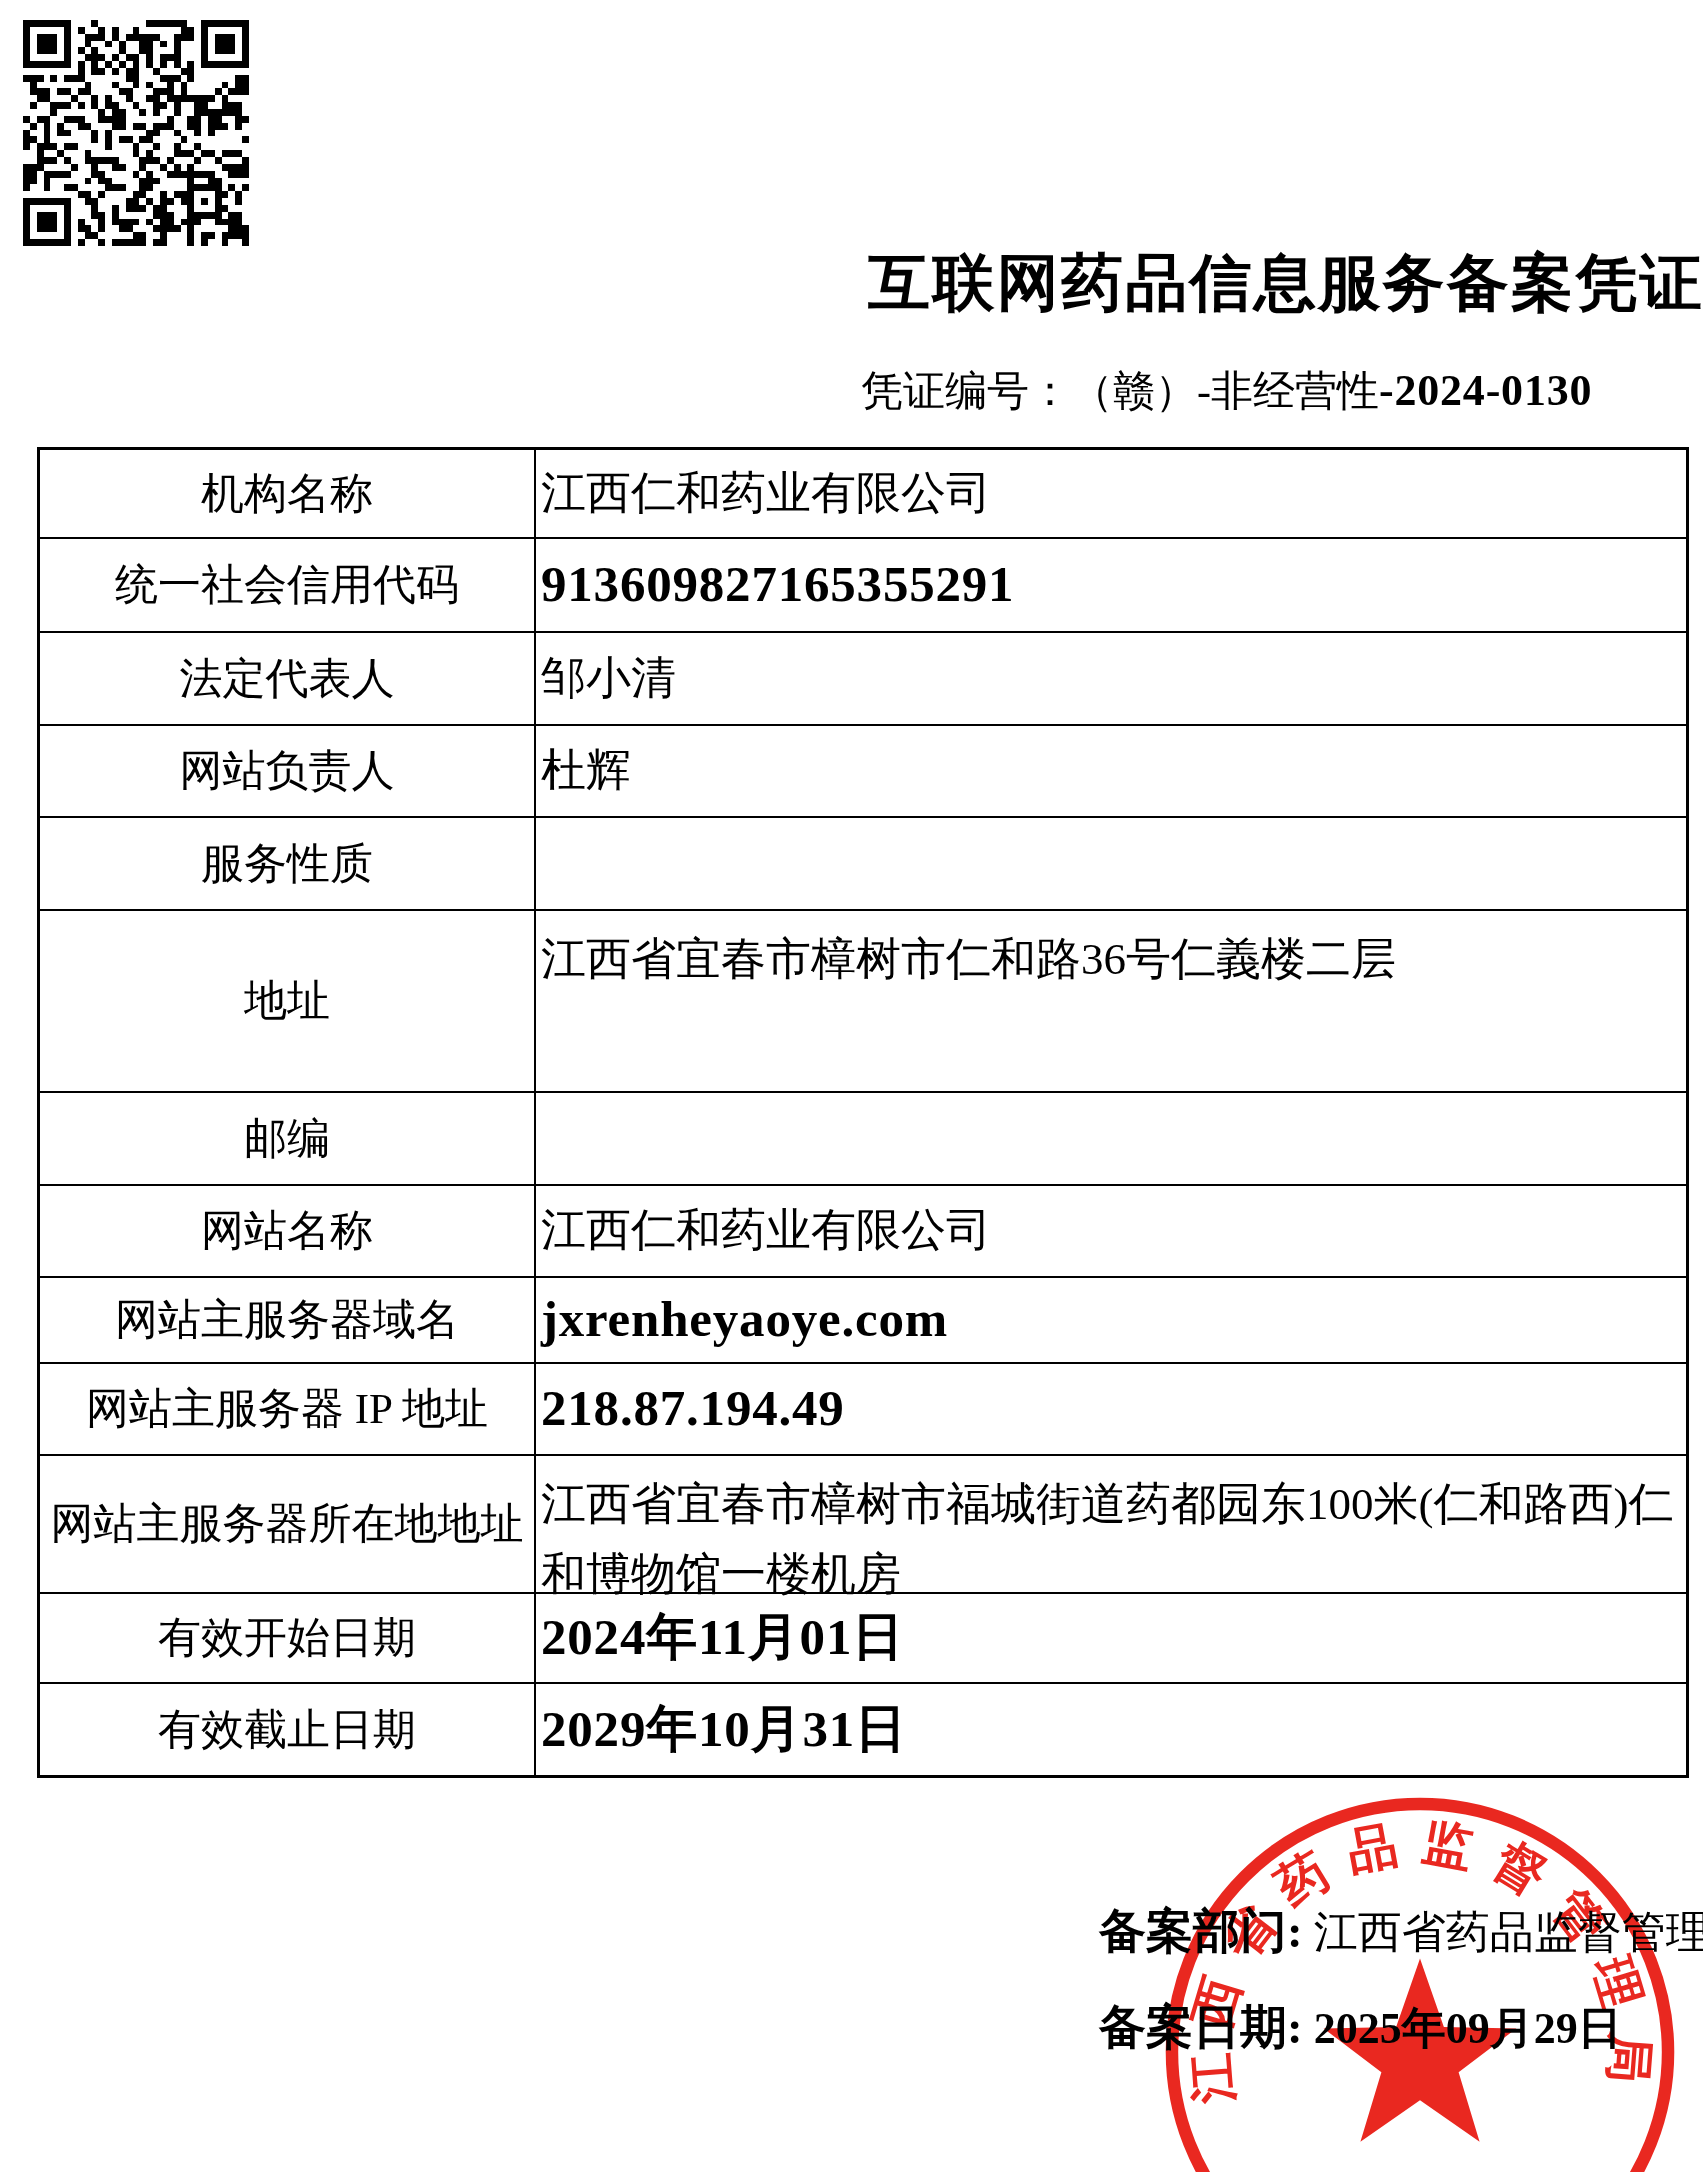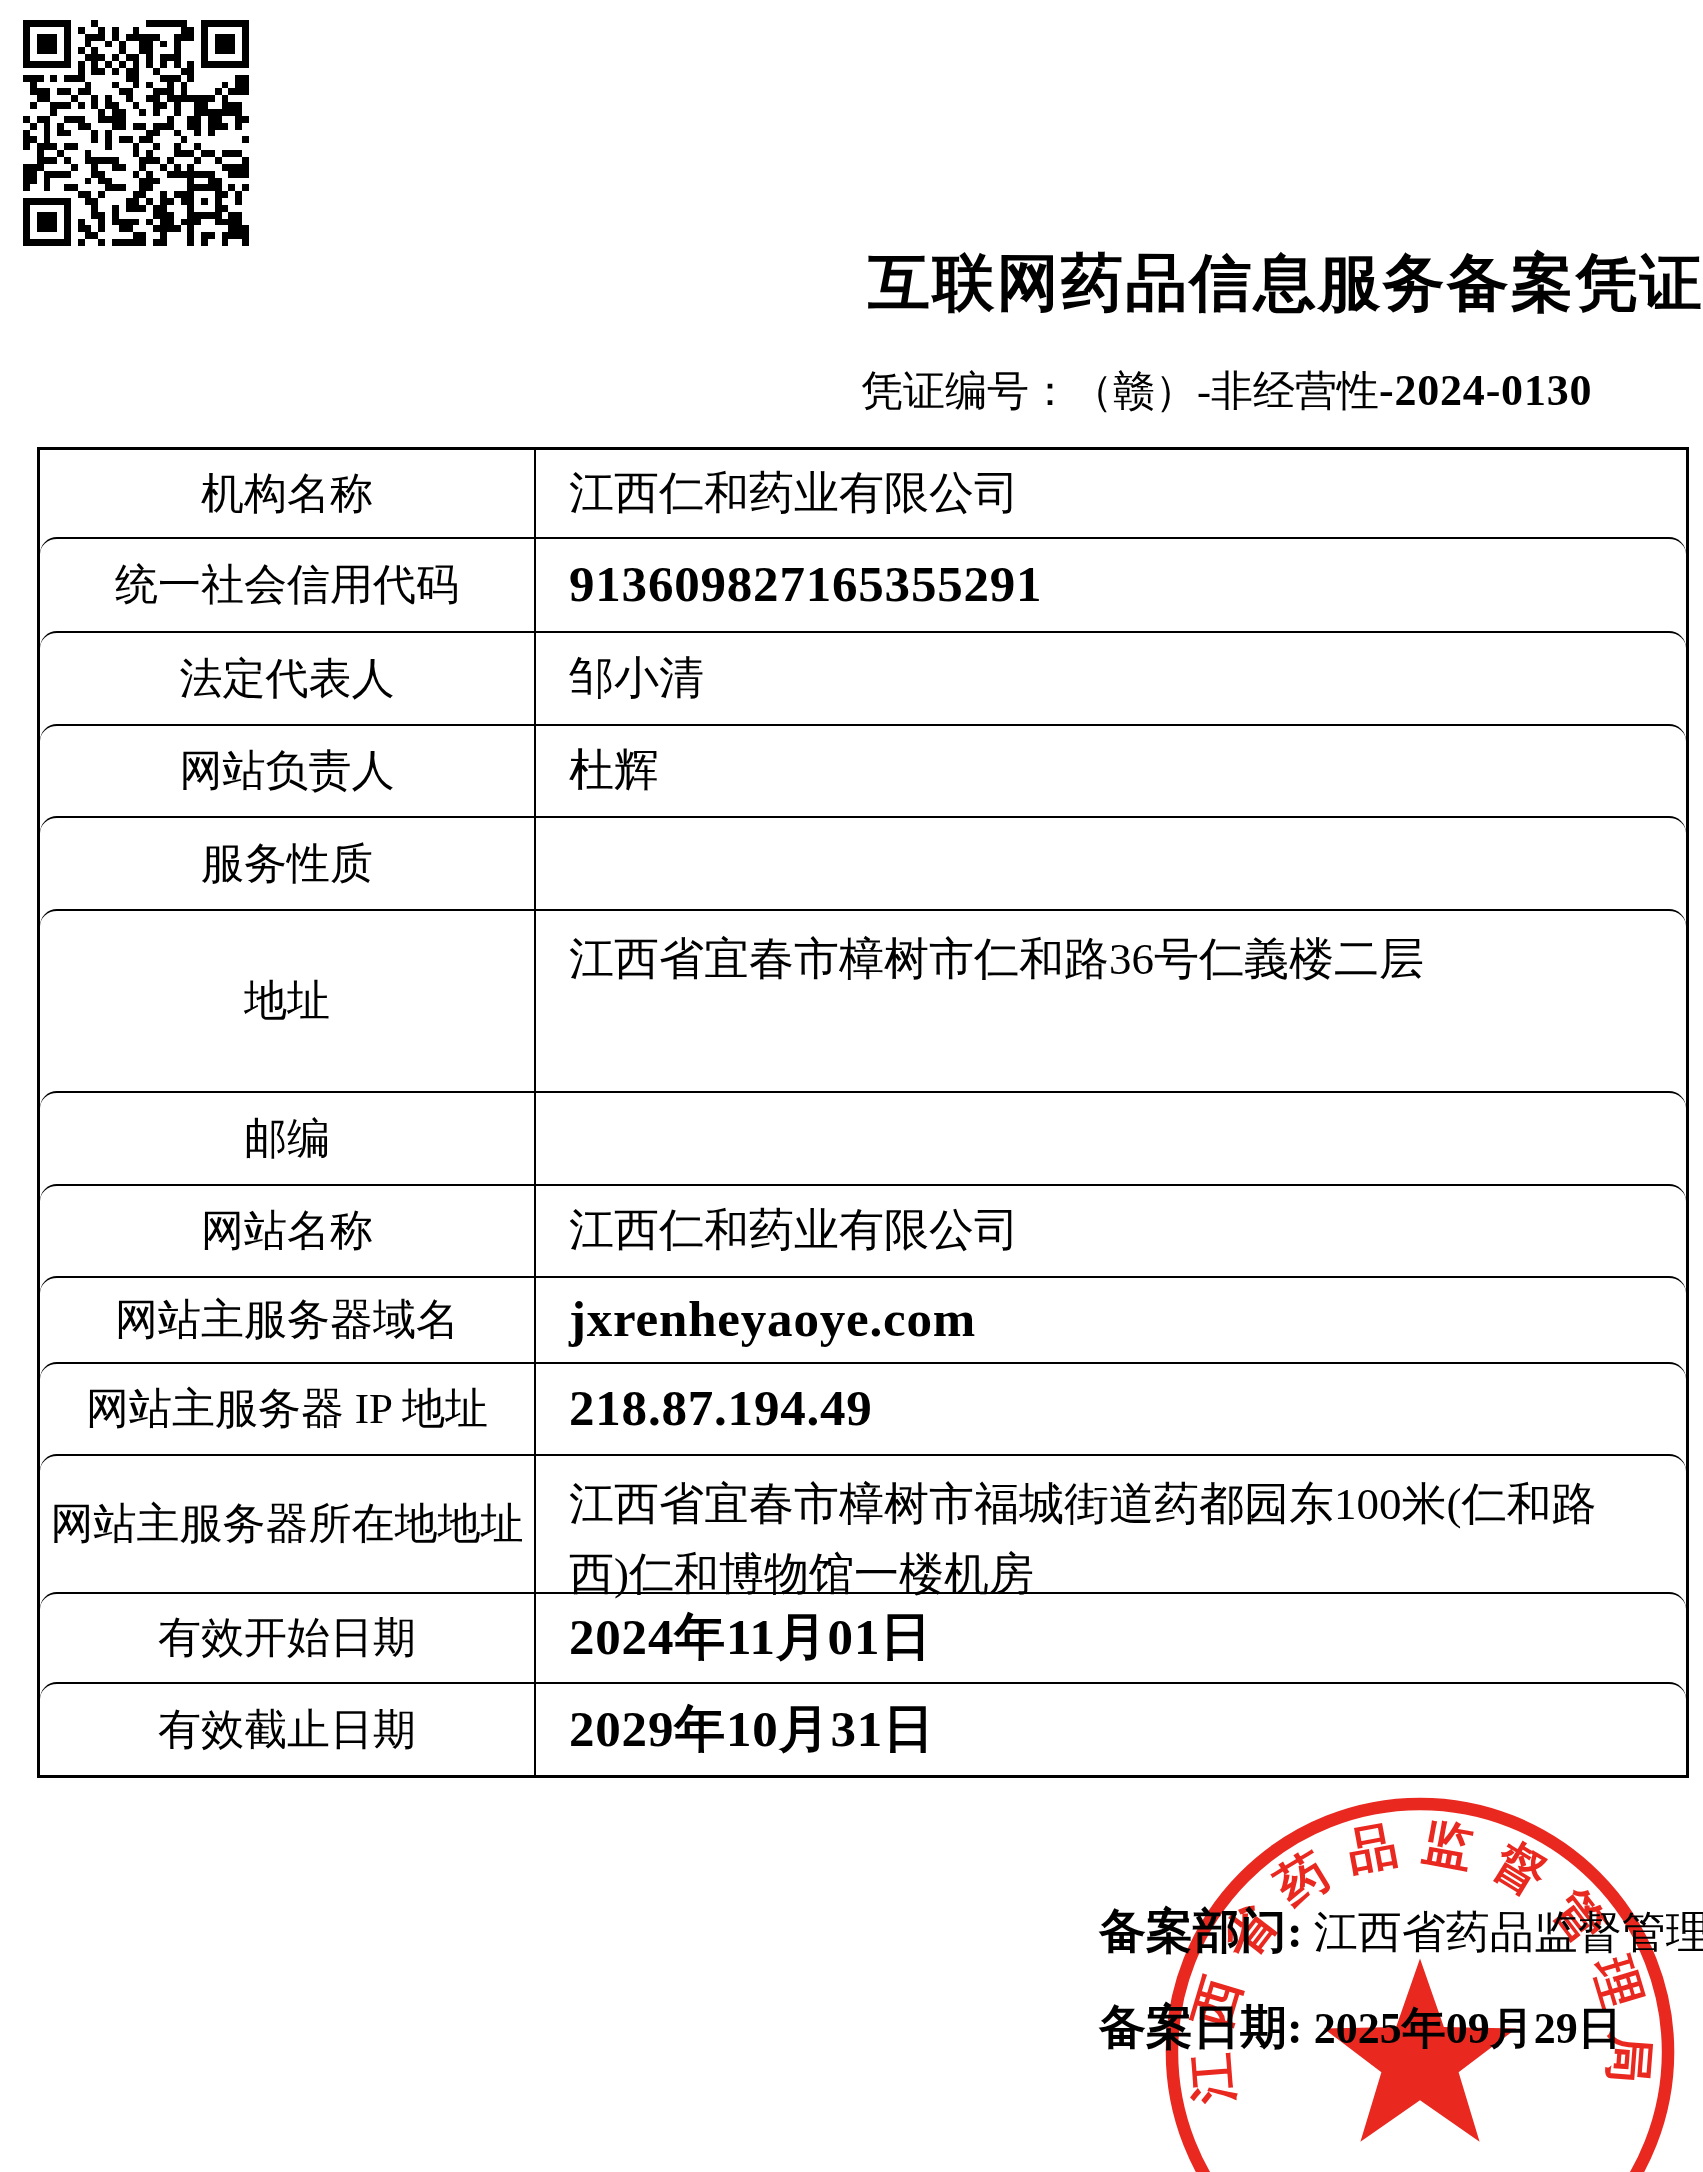--- a/index.html
+++ b/index.html
@@ -64,38 +64,38 @@
     width: 1652px;
     border: 3.1px solid #000;
     box-sizing: border-box;
     background: #ffffff;
     margin-left: 12px;
   }
   .trow {
     display: flex;
     box-sizing: border-box;
   }
-  .trow + .trow { border-top: 2.3px solid #000; border-radius: 17px; }
+  .trow + .trow { border-top: 2.3px solid #000; }
   .tlab {
     width: 496px;
     flex: 0 0 496px;
     border-right: 2.3px solid #000;
     box-sizing: border-box;
     display: flex;
     align-items: center;
     justify-content: center;
     text-align: center;
     font-size: 43px;
     white-space: nowrap;
   }
   .tval {
     flex: 1 1 auto;
     display: flex;
     align-items: center;
-    padding: 0 33px;
+    padding: 0 5px;
     font-size: 45px;
     line-height: 1.55;
   }
   .trow.top .tval {
     align-items: flex-start;
     padding-top: 14px;
   }
   .tval.bold {
     font-weight: bold;
     font-size: 51px;

